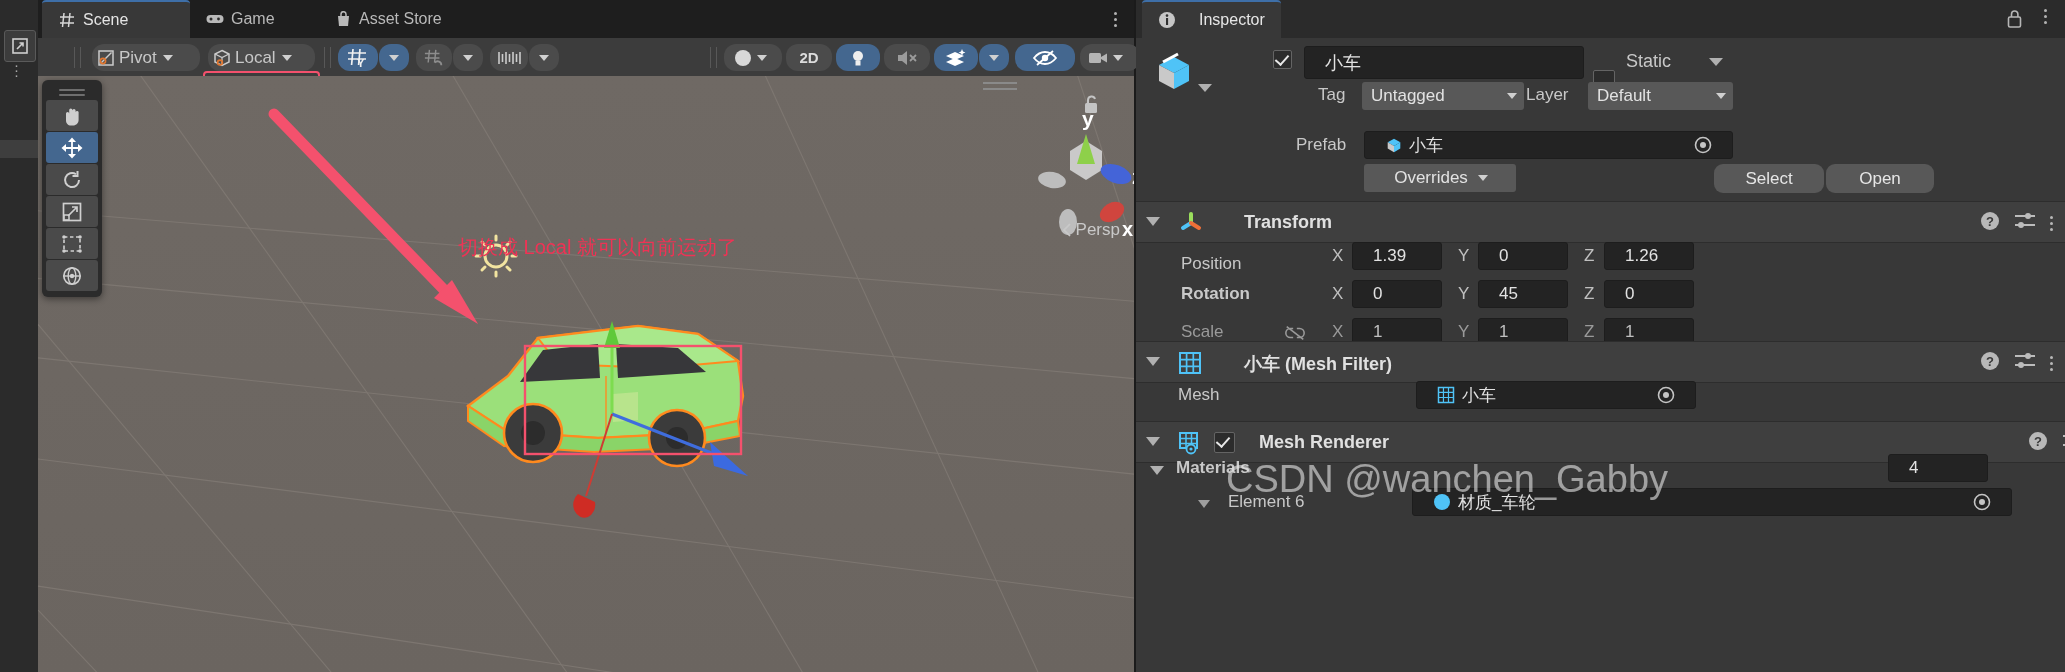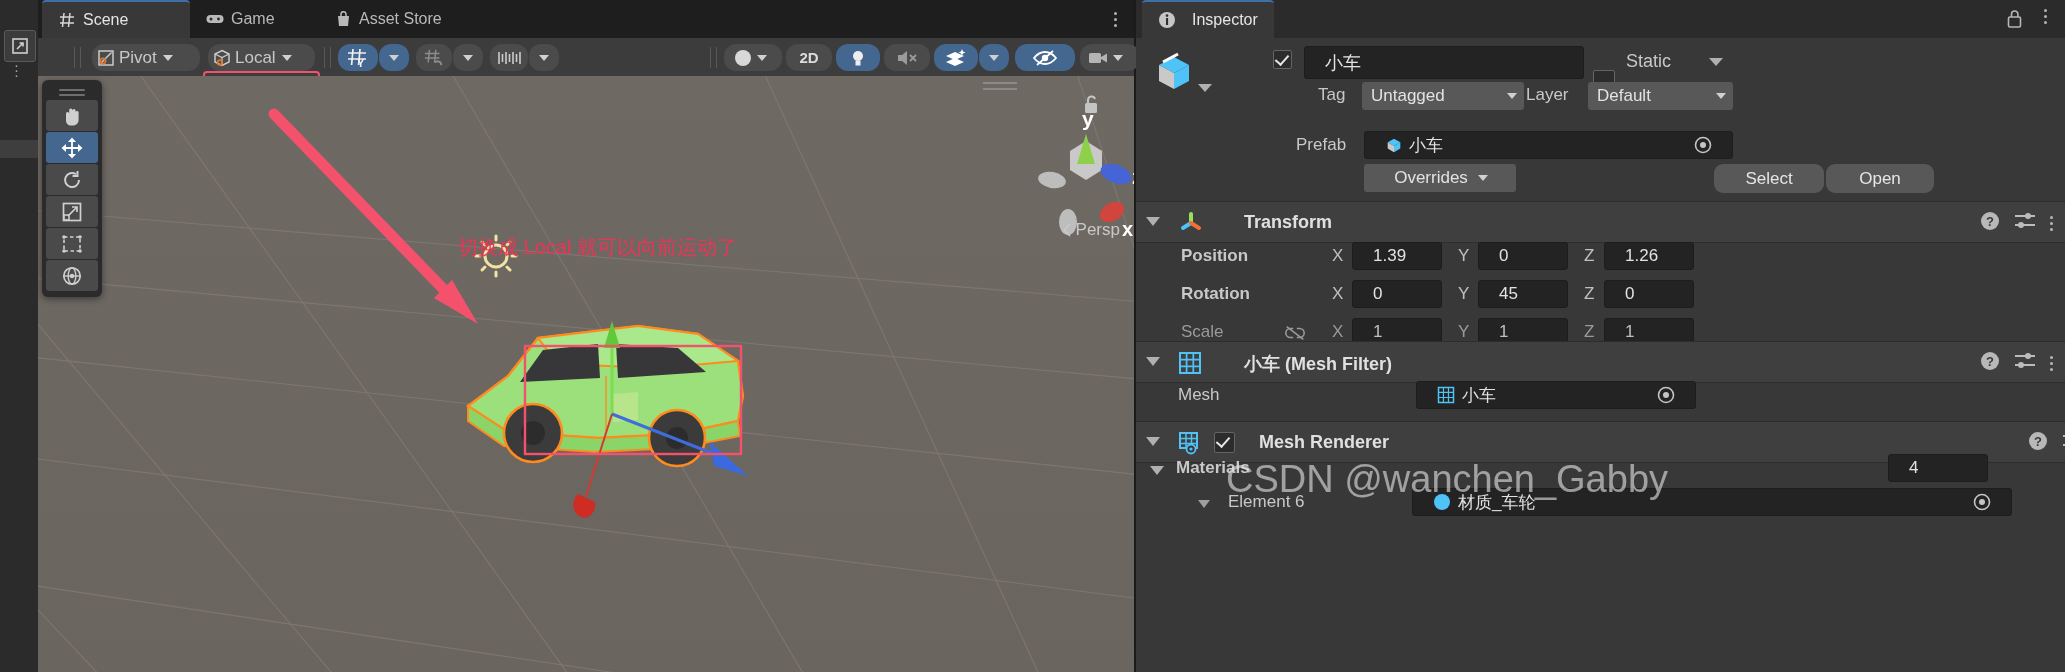--- a/index.html
+++ b/index.html
@@ -50,21 +50,21 @@
   .persp{position:absolute;right:14px;top:144px;color:#c9c9c9;font-size:17px;display:flex;align-items:center;gap:4px;}
   .lockico{position:absolute;right:34px;top:18px;}
   .grip2{position:absolute;left:945px;top:6px;display:flex;flex-direction:column;gap:4px;}
   .grip2 i{display:block;width:34px;height:2px;background:#8a8a8a;}
 
   .annot{position:absolute;left:420px;top:158px;color:#ee3355;font-size:20px;white-space:nowrap;}
 
   
   .inspector{position:absolute;left:1136px;top:0;width:929px;height:672px;background:#383838;}
   .insp-tabbar{position:absolute;left:0;top:0;width:929px;height:38px;background:#2b2b2b;}
-  .insp-tab{position:absolute;left:6px;top:0;height:38px;display:flex;align-items:center;gap:16px;padding:0 16px;
+  .insp-tab{position:absolute;left:6px;top:0;height:38px;display:flex;align-items:center;gap:23px;padding:0 16px;
             background:#383838;color:#e6e6e6;font-size:16px;border-top:2px solid #3e6fa8;border-radius:4px 4px 0 0;box-sizing:border-box;}
   .insp-lock{position:absolute;right:42px;top:9px;}
   .insp-kebab{position:absolute;right:10px;top:9px;width:20px;display:flex;flex-direction:column;align-items:center;gap:3px;}
   .insp-kebab i{display:block;width:3px;height:3px;border-radius:50%;background:#b2b2b2;}
 
   .insp-body{position:absolute;left:0;top:38px;width:929px;height:634px;}
   .row{position:absolute;left:0;}
   .lbl{color:#c8c8c8;font-size:17px;}
   .lbl.dim{color:#9a9a9a;}
   .field{background:#232323;border:1px solid #1d1d1d;border-radius:3px;color:#e2e2e2;font-size:17px;
@@ -542,21 +542,21 @@
               </svg>
           </span>
           <span class="kdots">
               <i></i>
               <i></i>
               <i></i>
             </span>
         </div>
       </div>
 
-      <div class="row lbl" style="left:45px;top:208px;font-weight:bold;">Position</div>
+      <div class="row lbl" style="left:45px;top:216px;font-weight:normal;">Position</div>
       <div class="row axis" style="left:196px;top:208px;">X</div>
       <div class="row field" style="left:216px;top:204px;width:90px;">1.39</div>
       <div class="row axis" style="left:322px;top:208px;">Y</div>
       <div class="row field" style="left:342px;top:204px;width:90px;">0</div>
       <div class="row axis" style="left:448px;top:208px;">Z</div>
       <div class="row field" style="left:468px;top:204px;width:90px;">1.26</div>
 
       <div class="row lbl" style="left:45px;top:246px;font-weight:bold;">Rotation</div>
       <div class="row axis" style="left:196px;top:246px;">X</div>
       <div class="row field" style="left:216px;top:242px;width:90px;">0</div>

